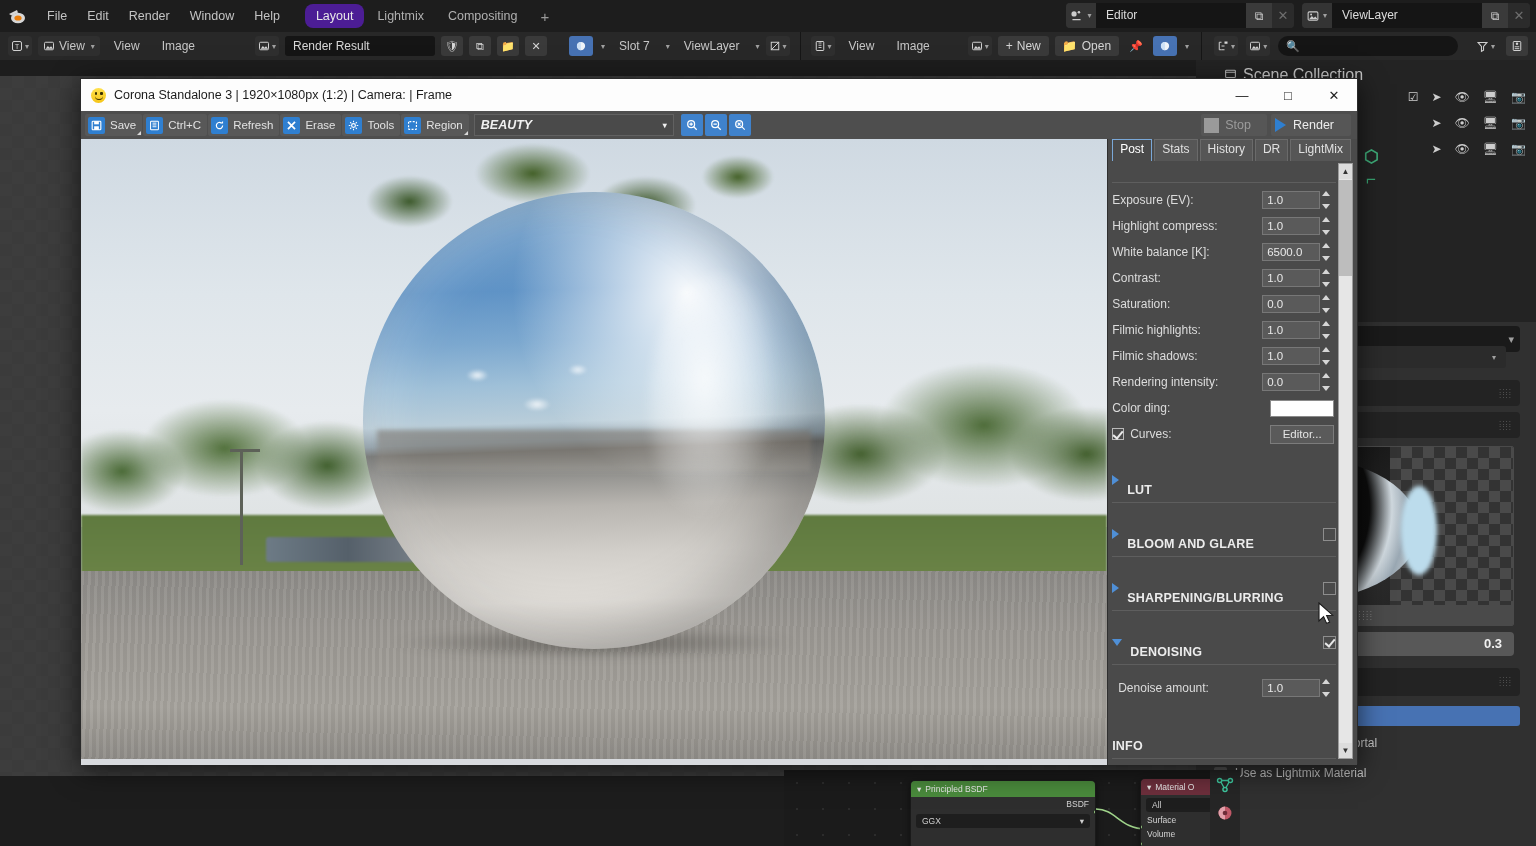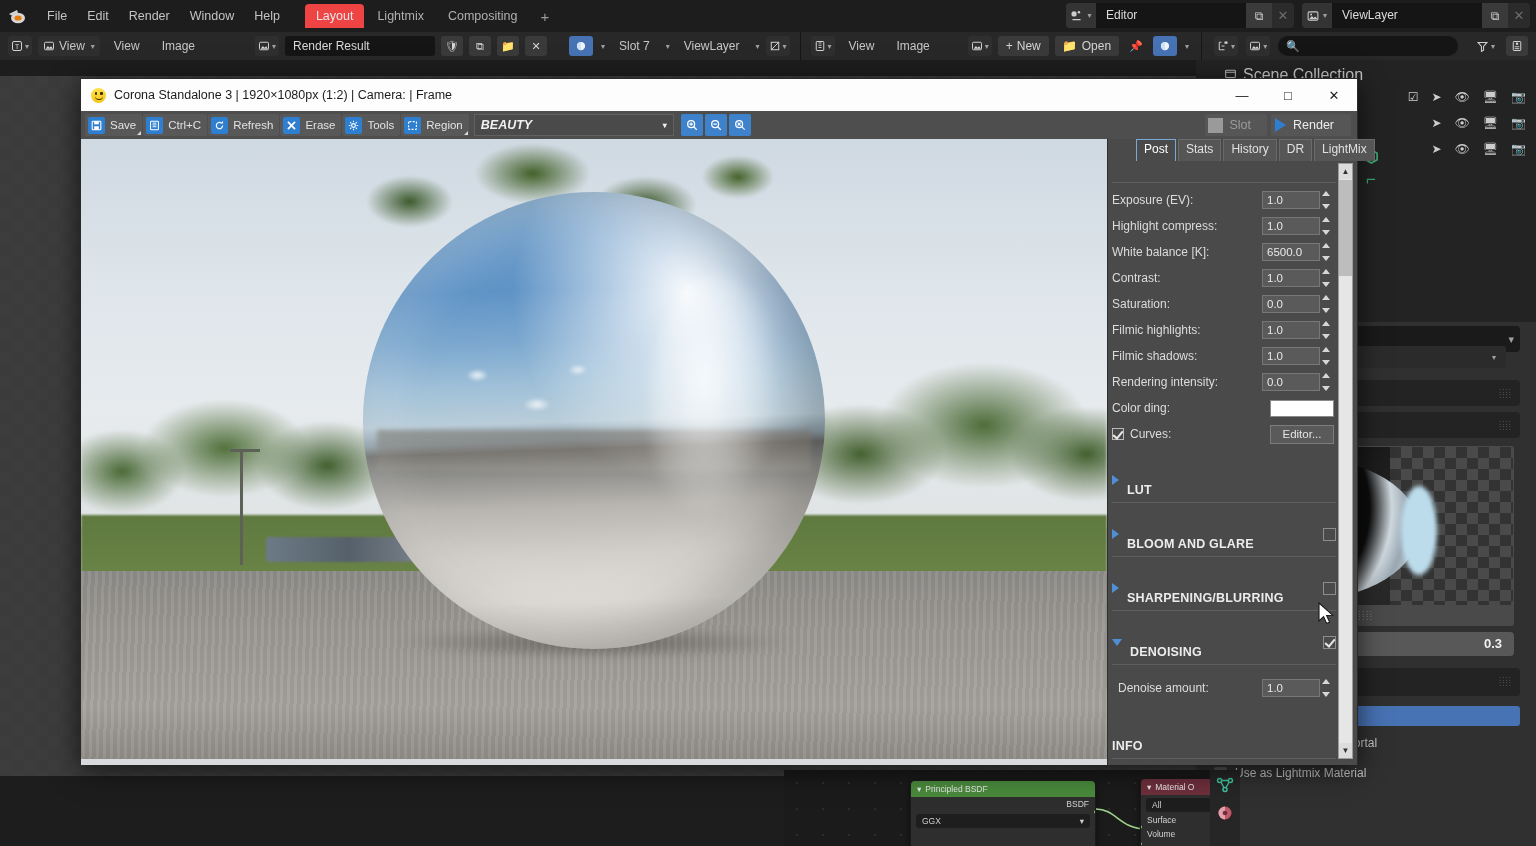--- a/index.html
+++ b/index.html
@@ -20,21 +20,21 @@
   .bl-logo svg { display:block; }
   .bl-menu { display:flex; align-items:center; gap:2px; }
   .bl-menu-item {
     color:#c3c3c3; font-size:12.5px; padding:4px 9px; border-radius:3px;
     white-space:nowrap;
   }
   .bl-tabs { display:flex; align-items:center; margin-left:16px; gap:2px; }
   .bl-tab {
     color:#b0b0b0; font-size:12.5px; padding:5px 11px; border-radius:4px 4px 0 0;
   }
-  .bl-tab.active { background:#ef4444; color:#e8e8e8; }
+  .bl-tab.active { background:#4c1d95; color:#e8e8e8;border-radius:8px; }
   .bl-plus { color:#9a9a9a; font-size:15px; padding:2px 10px; }
 
   .topbar-right {
     position:absolute; right:6px; top:3px; display:flex; align-items:center; gap:8px;
   }
   .id-block {
     display:flex; align-items:center; background:#2b2b2b; border-radius:4px;
     height:25px; overflow:hidden;
   }
   .id-icon-btn {
@@ -362,21 +362,21 @@
 
   
   .cpanel {
     width:249px; height:626px; background:#4a4a4a; position:relative;
   }
   .ctabs { display:flex; height:22px; padding-left:4px; gap:2px; }
   .ctab {
     color:#e0e0e0; font-size:12px; padding:2px 7px; background:#565656;
     border:1px solid #6a6a6a; border-bottom:none;
   }
-  .ctab.active { background:#4a4a4a; border-color:#7aa8d8; color:#fff;margin-left:24px; }
+  .ctab.active { background:#4a4a4a; border-color:#7aa8d8; color:#fff; }
   .cscroll-area {
     position:absolute; left:4px; top:24px; width:224px; bottom:6px; overflow:hidden;
   }
   .crow {
     display:flex; align-items:center; justify-content:space-between;
     height:22px; margin-bottom:4px; padding-right:2px;
   }
   .clabel { color:#dcdcdc; font-size:12px; }
   .cspin { display:flex; align-items:stretch; }
   .cspin input {
@@ -878,21 +878,21 @@
           <svg width="12" height="12" viewBox="0 0 14 14">
               <circle cx="6" cy="6" r="4" fill="none" stroke="#fff" stroke-width="1.5"></circle>
               <path d="M9 9l3.5 3.5M4.3 4.3l3.4 3.4M7.7 4.3 4.3 7.7" stroke="#fff" stroke-width="1.3"></path>
             </svg>
         </div>
       </div>
 
       <div class="corona-right-tools">
         <div class="stop-btn">
           <span class="stop-sq"></span>
-          <span>Slot</span>
+          <span>Stop</span>
           <span class="corner"></span>
         </div>
         <div class="render-btn">
           <span class="play-tri"></span>
           <span>Render</span>
           <span class="corner"></span>
         </div>
       </div>
     </div>
 

